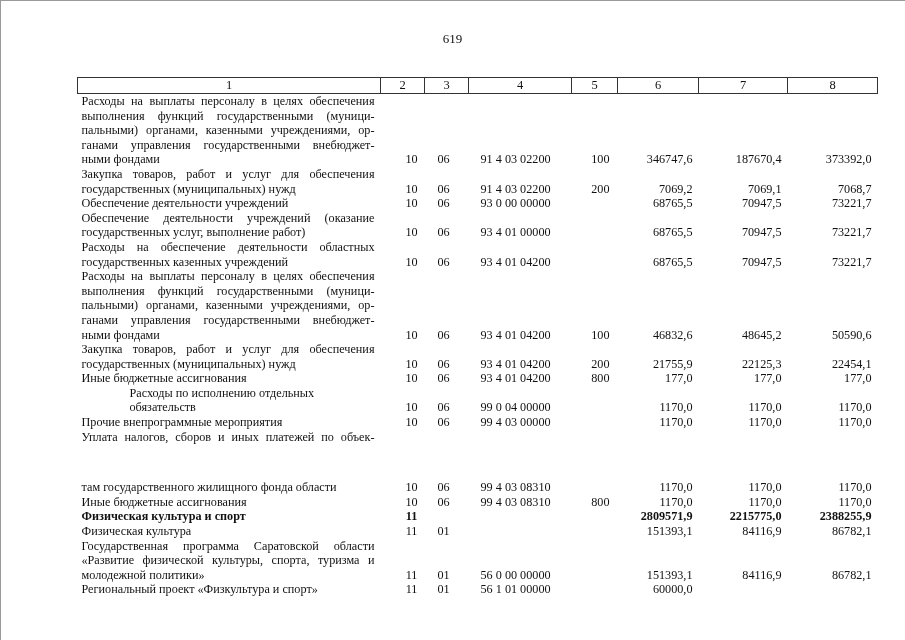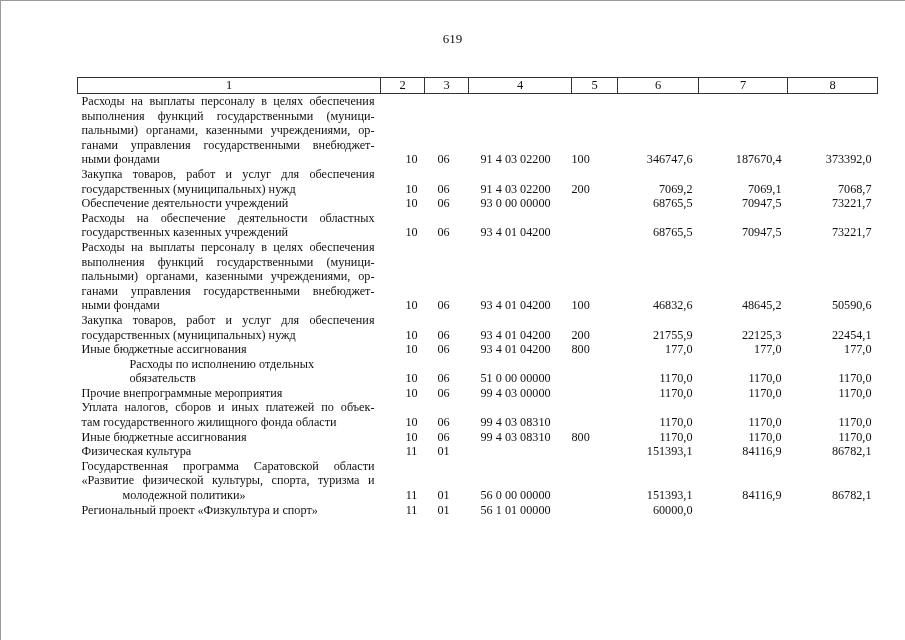--- a/index.html
+++ b/index.html
@@ -54,21 +54,21 @@
     white-space: normal;
     text-align: justify;
     text-align-last: left;
     padding-left: 4px;
     padding-right: 6px;
     hyphens: manual;
   }
   tbody td.sect { text-align: center; padding-left: 18px; }
   tbody td.sub { text-align: left; padding-left: 13px; }
   tbody td.csr { text-align: left; padding-left: 12px; }
-  tbody td.kvr { text-align: left; padding-right: 8px; }
+  tbody td.kvr { text-align: right; padding-right: 8px; }
   tbody td.num { text-align: right; padding-right: 6px; }
   tr.bold td { font-weight: bold; }
 </style>
 </head>
 <body>
 
 <div class="frame-top"></div>
 <div class="frame-left"></div>
 
 <div class="page-number">619</div>
@@ -133,20 +133,33 @@
         <td class="sect">10</td>
         <td class="sub">06</td>
         <td class="csr">93 0 00 00000</td>
         <td class="kvr"></td>
         <td class="num">68765,5</td>
         <td class="num">70947,5</td>
         <td class="num">73221,7</td>
       </tr>
       <tr>
         <td class="name">
+          <span style="display: block; text-align: justify; text-align-last: justify;">Обеспечение деятельности учреждений (оказание</span>
+          <span style="display: block; text-align: left; text-align-last: left;">государственных услуг, выполнение работ)</span>
+        </td>
+        <td class="sect">10</td>
+        <td class="sub">06</td>
+        <td class="csr">93 4 01 00000</td>
+        <td class="kvr"></td>
+        <td class="num">68765,5</td>
+        <td class="num">70947,5</td>
+        <td class="num">73221,7</td>
+      </tr>
+      <tr>
+        <td class="name">
           <span style="display: block; text-align: justify; text-align-last: justify;">Расходы на обеспечение деятельности областных</span>
           <span style="display: block; text-align: left; text-align-last: left;">государственных казенных учреждений</span>
         </td>
         <td class="sect">10</td>
         <td class="sub">06</td>
         <td class="csr">93 4 01 04200</td>
         <td class="kvr"></td>
         <td class="num">68765,5</td>
         <td class="num">70947,5</td>
         <td class="num">73221,7</td>
@@ -191,80 +204,92 @@
         <td class="num">177,0</td>
         <td class="num">177,0</td>
         <td class="num">177,0</td>
       </tr>
       <tr>
         <td class="name">
           <span style="display: block; text-align: left; text-align-last: left; margin-left: 48px;">Расходы по исполнению отдельных обязательств</span>
         </td>
         <td class="sect">10</td>
         <td class="sub">06</td>
-        <td class="csr">51 0 00 00000</td>
+        <td class="csr">99 0 04 00000</td>
         <td class="kvr"></td>
         <td class="num">1170,0</td>
         <td class="num">1170,0</td>
         <td class="num">1170,0</td>
       </tr>
       <tr>
         <td class="name">
           <span style="display: block; text-align: left; text-align-last: left;">Прочие внепрограммные мероприятия</span>
         </td>
         <td class="sect">10</td>
         <td class="sub">06</td>
         <td class="csr">99 4 03 00000</td>
         <td class="kvr"></td>
         <td class="num">1170,0</td>
         <td class="num">1170,0</td>
         <td class="num">1170,0</td>
       </tr>
       <tr>
         <td class="name">
           <span style="display: block; text-align: justify; text-align-last: justify;">Уплата налогов, сборов и иных платежей по объек-</span>
-          <span style="display: block; text-align: right; text-align-last: left;">там государственного жилищного фонда области</span>
+          <span style="display: block; text-align: right; text-align-last: left; margin-top: 36px;">там государственного жилищного фонда области</span>
         </td>
         <td class="sect">10</td>
         <td class="sub">06</td>
         <td class="csr">99 4 03 08310</td>
         <td class="kvr"></td>
         <td class="num">1170,0</td>
         <td class="num">1170,0</td>
         <td class="num">1170,0</td>
       </tr>
       <tr>
         <td class="name">
           <span style="display: block; text-align: left; text-align-last: left;">Иные бюджетные ассигнования</span>
         </td>
         <td class="sect">10</td>
         <td class="sub">06</td>
         <td class="csr">99 4 03 08310</td>
         <td class="kvr">800</td>
         <td class="num">1170,0</td>
         <td class="num">1170,0</td>
         <td class="num">1170,0</td>
+      </tr>
+      <tr class="bold">
+        <td class="name">
+          <span style="display: block; text-align: left; text-align-last: left;">Физическая культура и спорт</span>
+        </td>
+        <td class="sect">11</td>
+        <td class="sub"></td>
+        <td class="csr"></td>
+        <td class="kvr"></td>
+        <td class="num">2809571,9</td>
+        <td class="num">2215775,0</td>
+        <td class="num">2388255,9</td>
       </tr>
       <tr>
         <td class="name">
           <span style="display: block; text-align: left; text-align-last: left;">Физическая культура</span>
         </td>
         <td class="sect">11</td>
         <td class="sub">01</td>
         <td class="csr"></td>
         <td class="kvr"></td>
         <td class="num">151393,1</td>
         <td class="num">84116,9</td>
         <td class="num">86782,1</td>
       </tr>
       <tr>
         <td class="name">
           <span style="display: block; text-align: justify; text-align-last: justify;">Государственная программа Саратовской области</span>
           <span style="display: block; text-align: justify; text-align-last: justify;">«Развитие физической культуры, спорта, туризма и</span>
-          <span style="display: block; text-align: left; text-align-last: left; margin-left: 41px;">молодежной политики»</span>
+          <span style="display: block; text-align: left; text-align-last: left;">молодежной политики»</span>
         </td>
         <td class="sect">11</td>
         <td class="sub">01</td>
         <td class="csr">56 0 00 00000</td>
         <td class="kvr"></td>
         <td class="num">151393,1</td>
         <td class="num">84116,9</td>
         <td class="num">86782,1</td>
       </tr>
       <tr>

